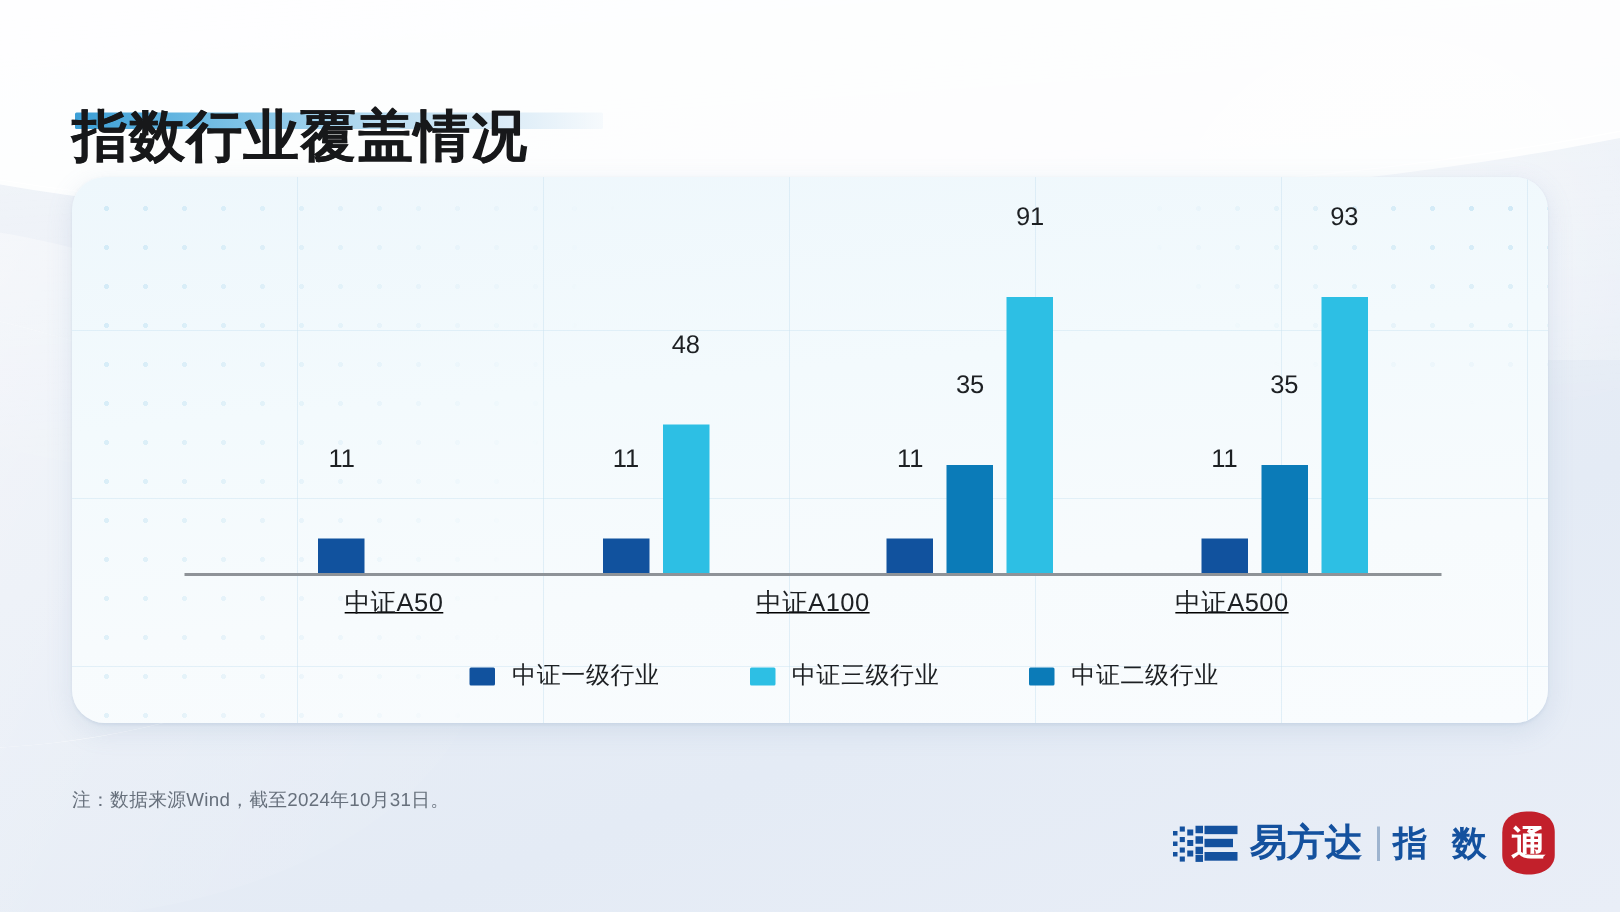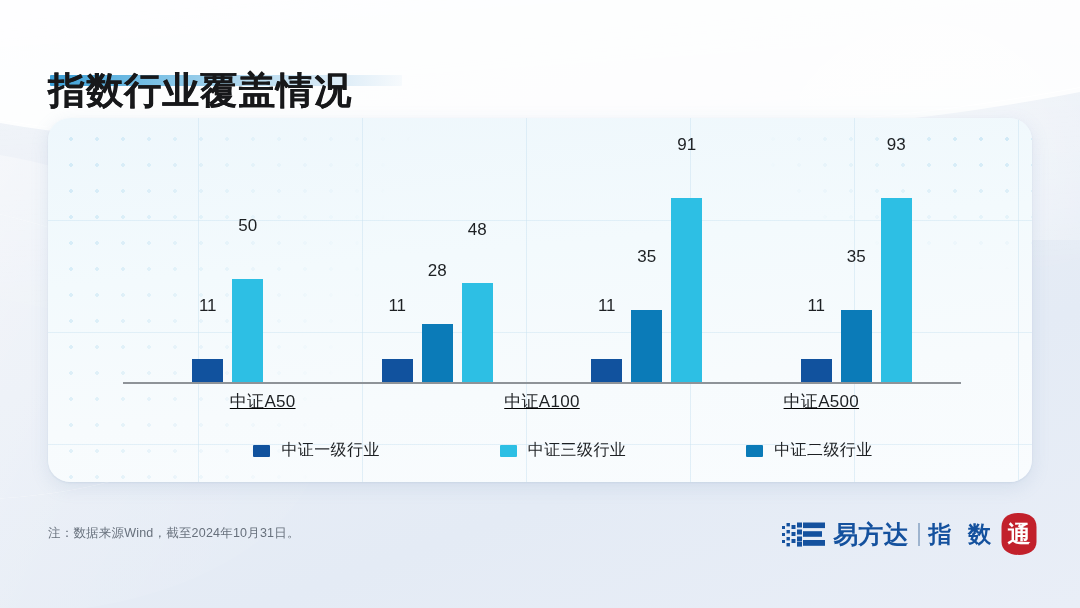--- a/index.html
+++ b/index.html
@@ -239,21 +239,21 @@
 
   
   .legend {
     position: absolute;
     left: 0;
     right: 0;
     top: 322px;
     display: flex;
     justify-content: center;
     align-items: center;
-    gap: 120px;
+    gap: 60px;
     padding-left: 46px;
   }
   .legend-item {
     display: flex;
     align-items: center;
     gap: 11px;
   }
   .legend-swatch {
     width: 17px;
     height: 12px;
@@ -276,21 +276,21 @@
     font-size: 12.5px;
     color: #67707c;
     letter-spacing: 0.2px;
     z-index: 5;
   }
 
   
   .brand {
     position: absolute;
     right: 42px;
-    top: 512px;
+    top: 540px;
     display: flex;
     align-items: center;
     gap: 0px;
     z-index: 5;
   }
   .brand-mark {
     display: flex;
     align-items: center;
     margin-right: 7px;
   }
@@ -342,35 +342,27 @@
     <div class="card-dots"></div>
 
     <div class="chart">
       <div class="groups" id="groups">
           <div class="group">
             <div class="bars">
               <div class="bar-col">
                 <div class="bar-value">11</div>
                 <div class="bar s0" style="height: 22.66px; background: rgb(17, 82, 158);"></div>
               </div>
-              <div class="bar-col">
-                <div class="bar-value">50</div>
-                <div class="bar s2" style="height: 103px; background: rgb(45, 191, 228);"></div>
-              </div>
             </div>
           </div>
           <div class="group">
             <div class="bars">
               <div class="bar-col">
                 <div class="bar-value">11</div>
                 <div class="bar s0" style="height: 22.66px; background: rgb(17, 82, 158);"></div>
-              </div>
-              <div class="bar-col">
-                <div class="bar-value">28</div>
-                <div class="bar s1" style="height: 57.68px; background: rgb(11, 123, 184);"></div>
               </div>
               <div class="bar-col">
                 <div class="bar-value">48</div>
                 <div class="bar s2" style="height: 98.88px; background: rgb(45, 191, 228);"></div>
               </div>
             </div>
           </div>
           <div class="group">
             <div class="bars">
               <div class="bar-col">

